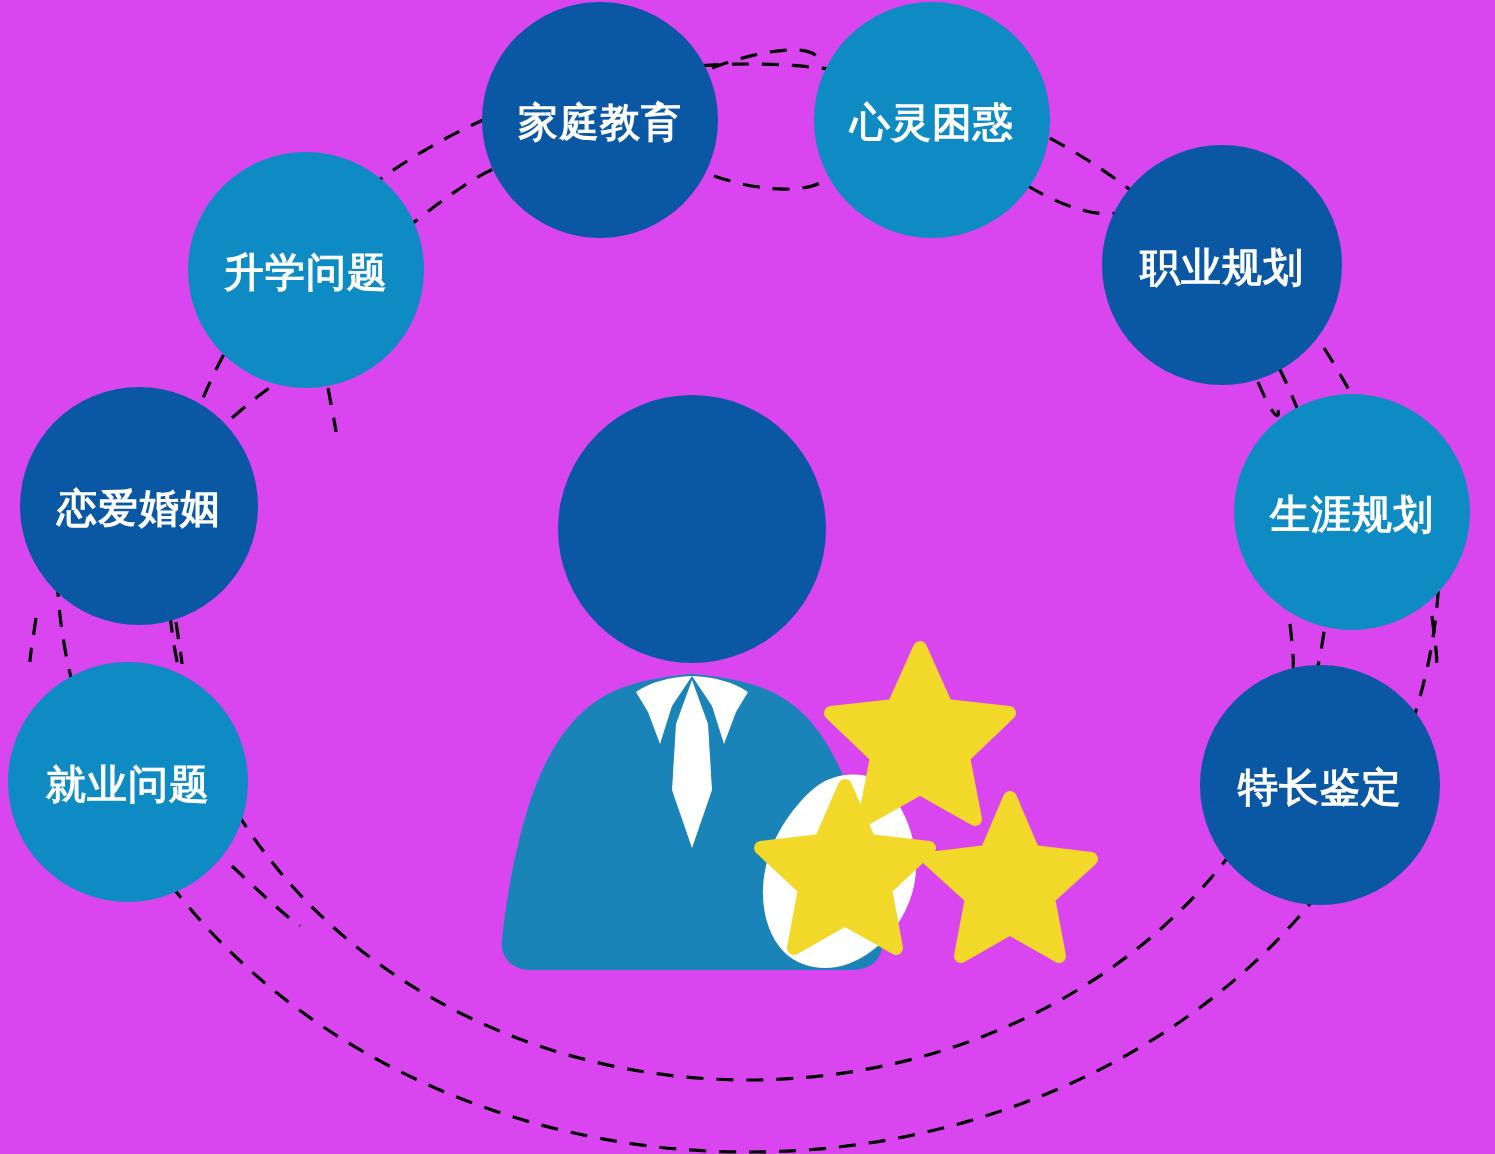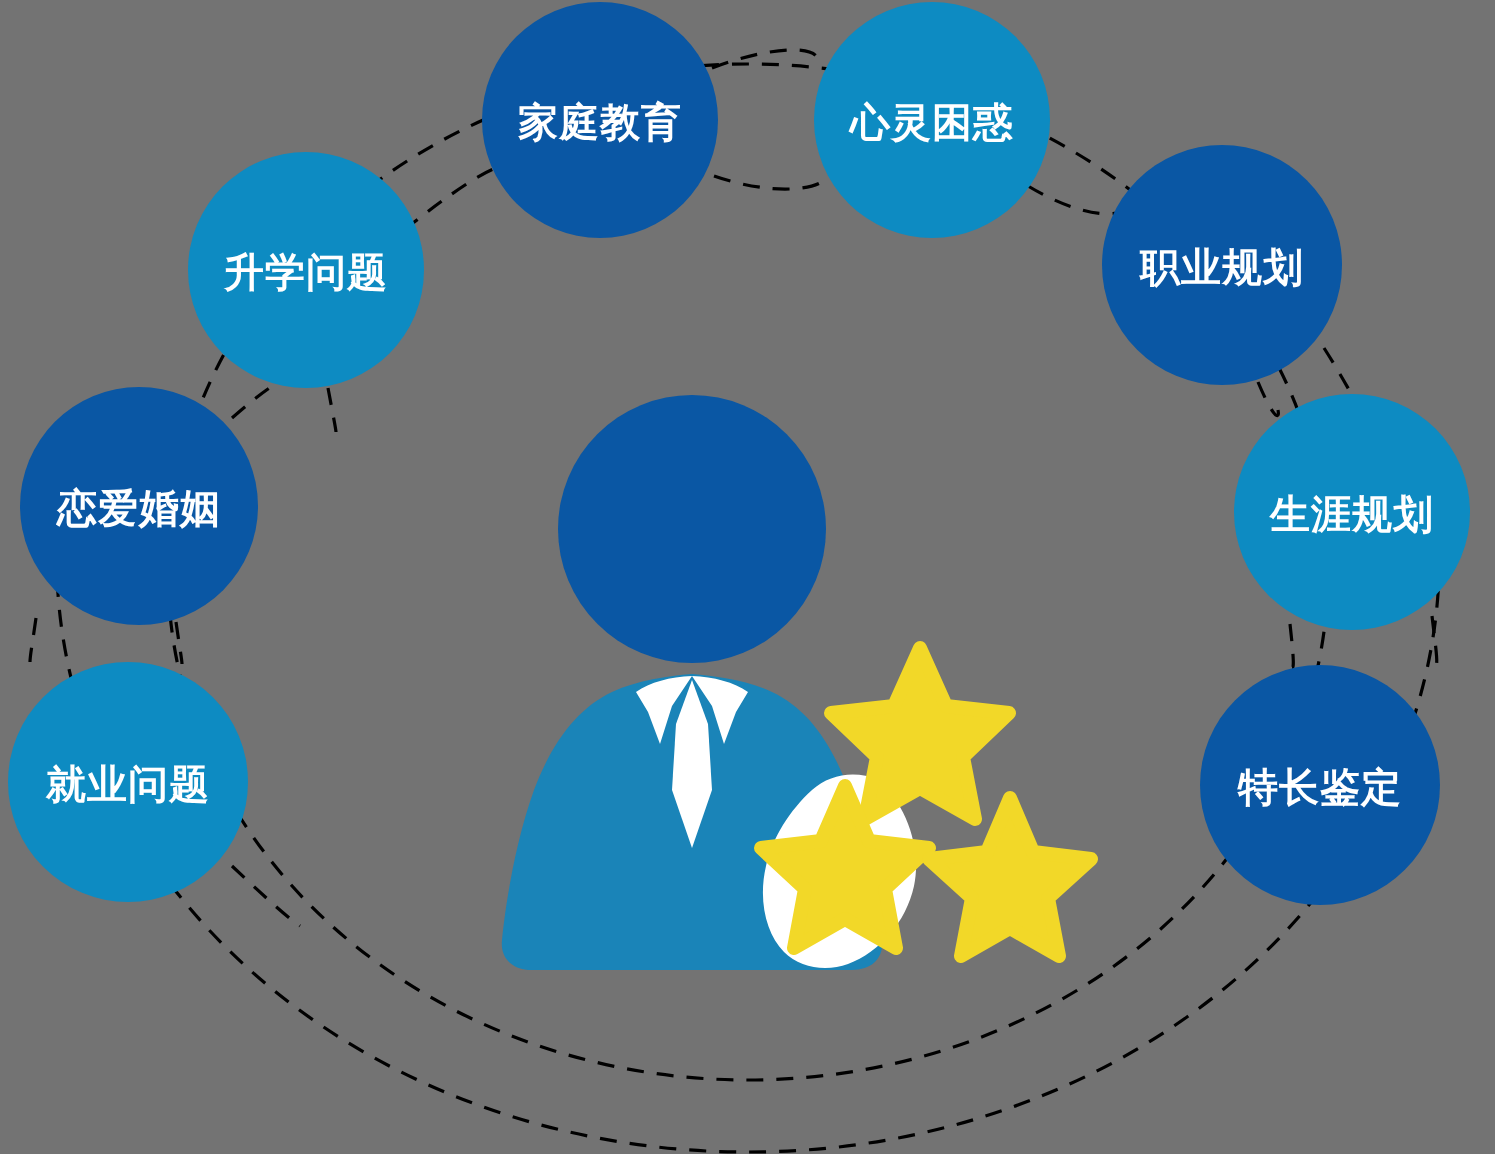--- a/index.html
+++ b/index.html
@@ -10,21 +10,21 @@
   body {
     width: 1495px;
     height: 1154px;
     font-family: "Liberation Sans", "DejaVu Sans", sans-serif;
     overflow: hidden;
   }
   #stage {
     position: relative;
     width: 1495px;
     height: 1154px;
-    background: #737373;
+    background: #d946ef;
   }
   #diagram {
     position: absolute;
     left: 0;
     top: 0;
     width: 1495px;
     height: 1154px;
     display: block;
   }
   .node-label {

